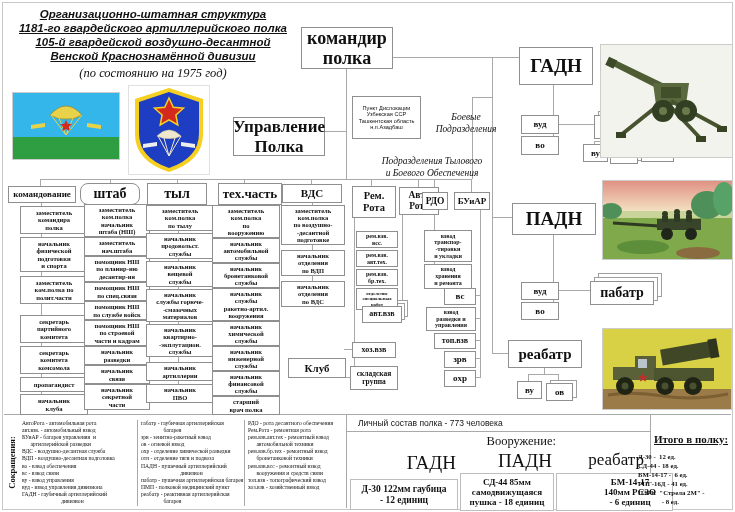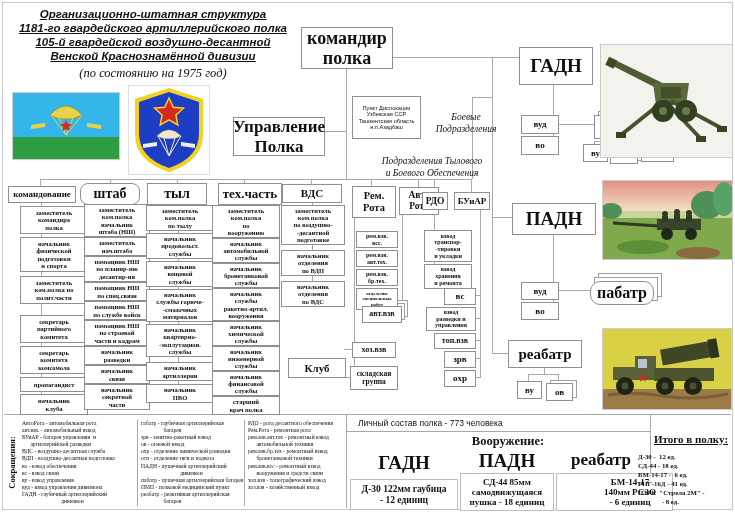--- a/index.html
+++ b/index.html
@@ -12,21 +12,21 @@
   .ln{position:absolute;background:#a9a9a9;z-index:1;}
   .sub{font-size:6.5px;}
   .tiny{font-size:6px;}
   .lbl{position:absolute;font-style:italic;font-size:9.5px;text-align:center;white-space:pre-line;line-height:1.25;z-index:3;}
   .title{position:absolute;left:8px;top:7px;width:290px;text-align:center;z-index:3;}
   .title .tl{font-family:"Liberation Sans","DejaVu Sans",sans-serif;font-weight:bold;font-style:italic;
              font-size:11.5px;line-height:14px;text-decoration:underline;display:block;}
   .title .st{font-size:12.5px;font-style:italic;margin-top:3px;display:block;}
   .img{position:absolute;border:1px solid #cccccc;z-index:3;}
   .legendcol{position:absolute;font-size:5.6px;line-height:7.1px;white-space:pre;z-index:3;}
-  .armname{position:absolute;font-weight:bold;text-align:center;z-index:3;}
+  .armname{position:absolute;font-weight:normal;text-align:right;z-index:3;}
 </style>
 </head>
 <body>
 
 <div id="canvas">
   <div id="frame"></div>
 
   <div class="title">
     <span class="tl">Организационно-штатная структура</span>
     <span class="tl">1181-го гвардейского артиллерийского полка</span>
@@ -295,21 +295,21 @@
       <circle cx="62" cy="66" r="4" fill="#6b7a4a"></circle>
     <circle cx="85" cy="66" r="11" fill="#333f22"></circle>
       <circle cx="85" cy="66" r="4" fill="#6b7a4a"></circle>
   </svg>
 
   <div class="box" style="left:512px;top:203px;width:82px;height:30px;font-size:19px;">ПАДН</div>
   <div class="box" style="left:521px;top:282px;width:36px;height:16px;font-size:9px;">вуд</div>
   <div class="box" style="left:521px;top:302px;width:36px;height:16px;font-size:9px;">во</div>
   <div class="shadow" style="left:598px;top:273px;width:62px;height:22px;"></div>
   <div class="shadow" style="left:594px;top:277px;width:62px;height:22px;"></div>
-  <div class="box" style="left:590px;top:281px;width:62px;height:22px;font-size:16px;border-radius:10px;">пабатр</div>
+  <div class="box" style="left:590px;top:281px;width:62px;height:22px;font-size:14px;">пабатр</div>
 
   <svg class="img" style="left:602px;top:180px;" width="129" height="78" viewBox="0 0 129 78">
     <defs>
       <linearGradient id="sky" x1="0" y1="0" x2="0" y2="1">
         <stop offset="0" stop-color="#e09184"></stop>
           <stop offset="1" stop-color="#f4e6c4"></stop>
       </linearGradient>
     </defs>
     <rect x="0" y="0" width="129" height="32" fill="url(#sky)"></rect>
     <rect x="0" y="30" width="129" height="9" fill="#c9d49a"></rect>

